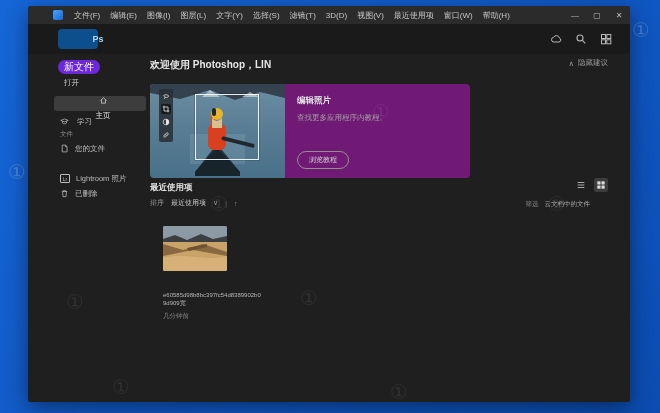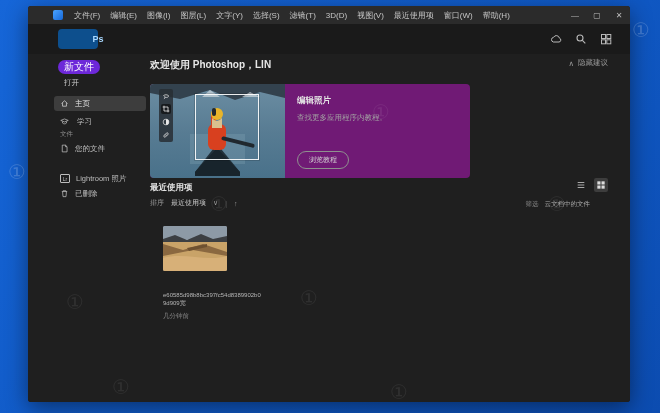--- a/index.html
+++ b/index.html
@@ -148,21 +148,21 @@
         <rect x="6.8" y="6.8" width="4" height="4" fill="none" stroke="#b9b9b9" stroke-width="1"></rect>
       </svg>
     </div>
   </div>
 
   <div class="home">
 
     <button class="btn-new">新文件</button>
     <span class="btn-open">打开</span>
 
-    <div class="side-row active" style="top:42px;">
+    <div class="side-row active" style="top:42px;flex-direction:column;">
       <svg class="side-ic" viewBox="0 0 12 12">
         <path d="M2 6 L6 2.4 L10 6 M3.4 5.4 V9.6 H8.6 V5.4" fill="none" stroke="#dadada" stroke-width="1"></path>
       </svg>
       <span>主页</span>
     </div>
 
     <div class="side-row" style="top:60px;gap:8px;">
       <svg class="side-ic" viewBox="0 0 12 12">
         <path d="M1 4.6 L6 2.6 L11 4.6 L6 6.6 Z" fill="none" stroke="#bdbdbd" stroke-width="1"></path>
         <path d="M3.4 6 V8.1 C3.4 8.1 4.4 9.1 6 9.1 C7.6 9.1 8.6 8.1 8.6 8.1 V6" fill="none" stroke="#bdbdbd" stroke-width="1"></path>

